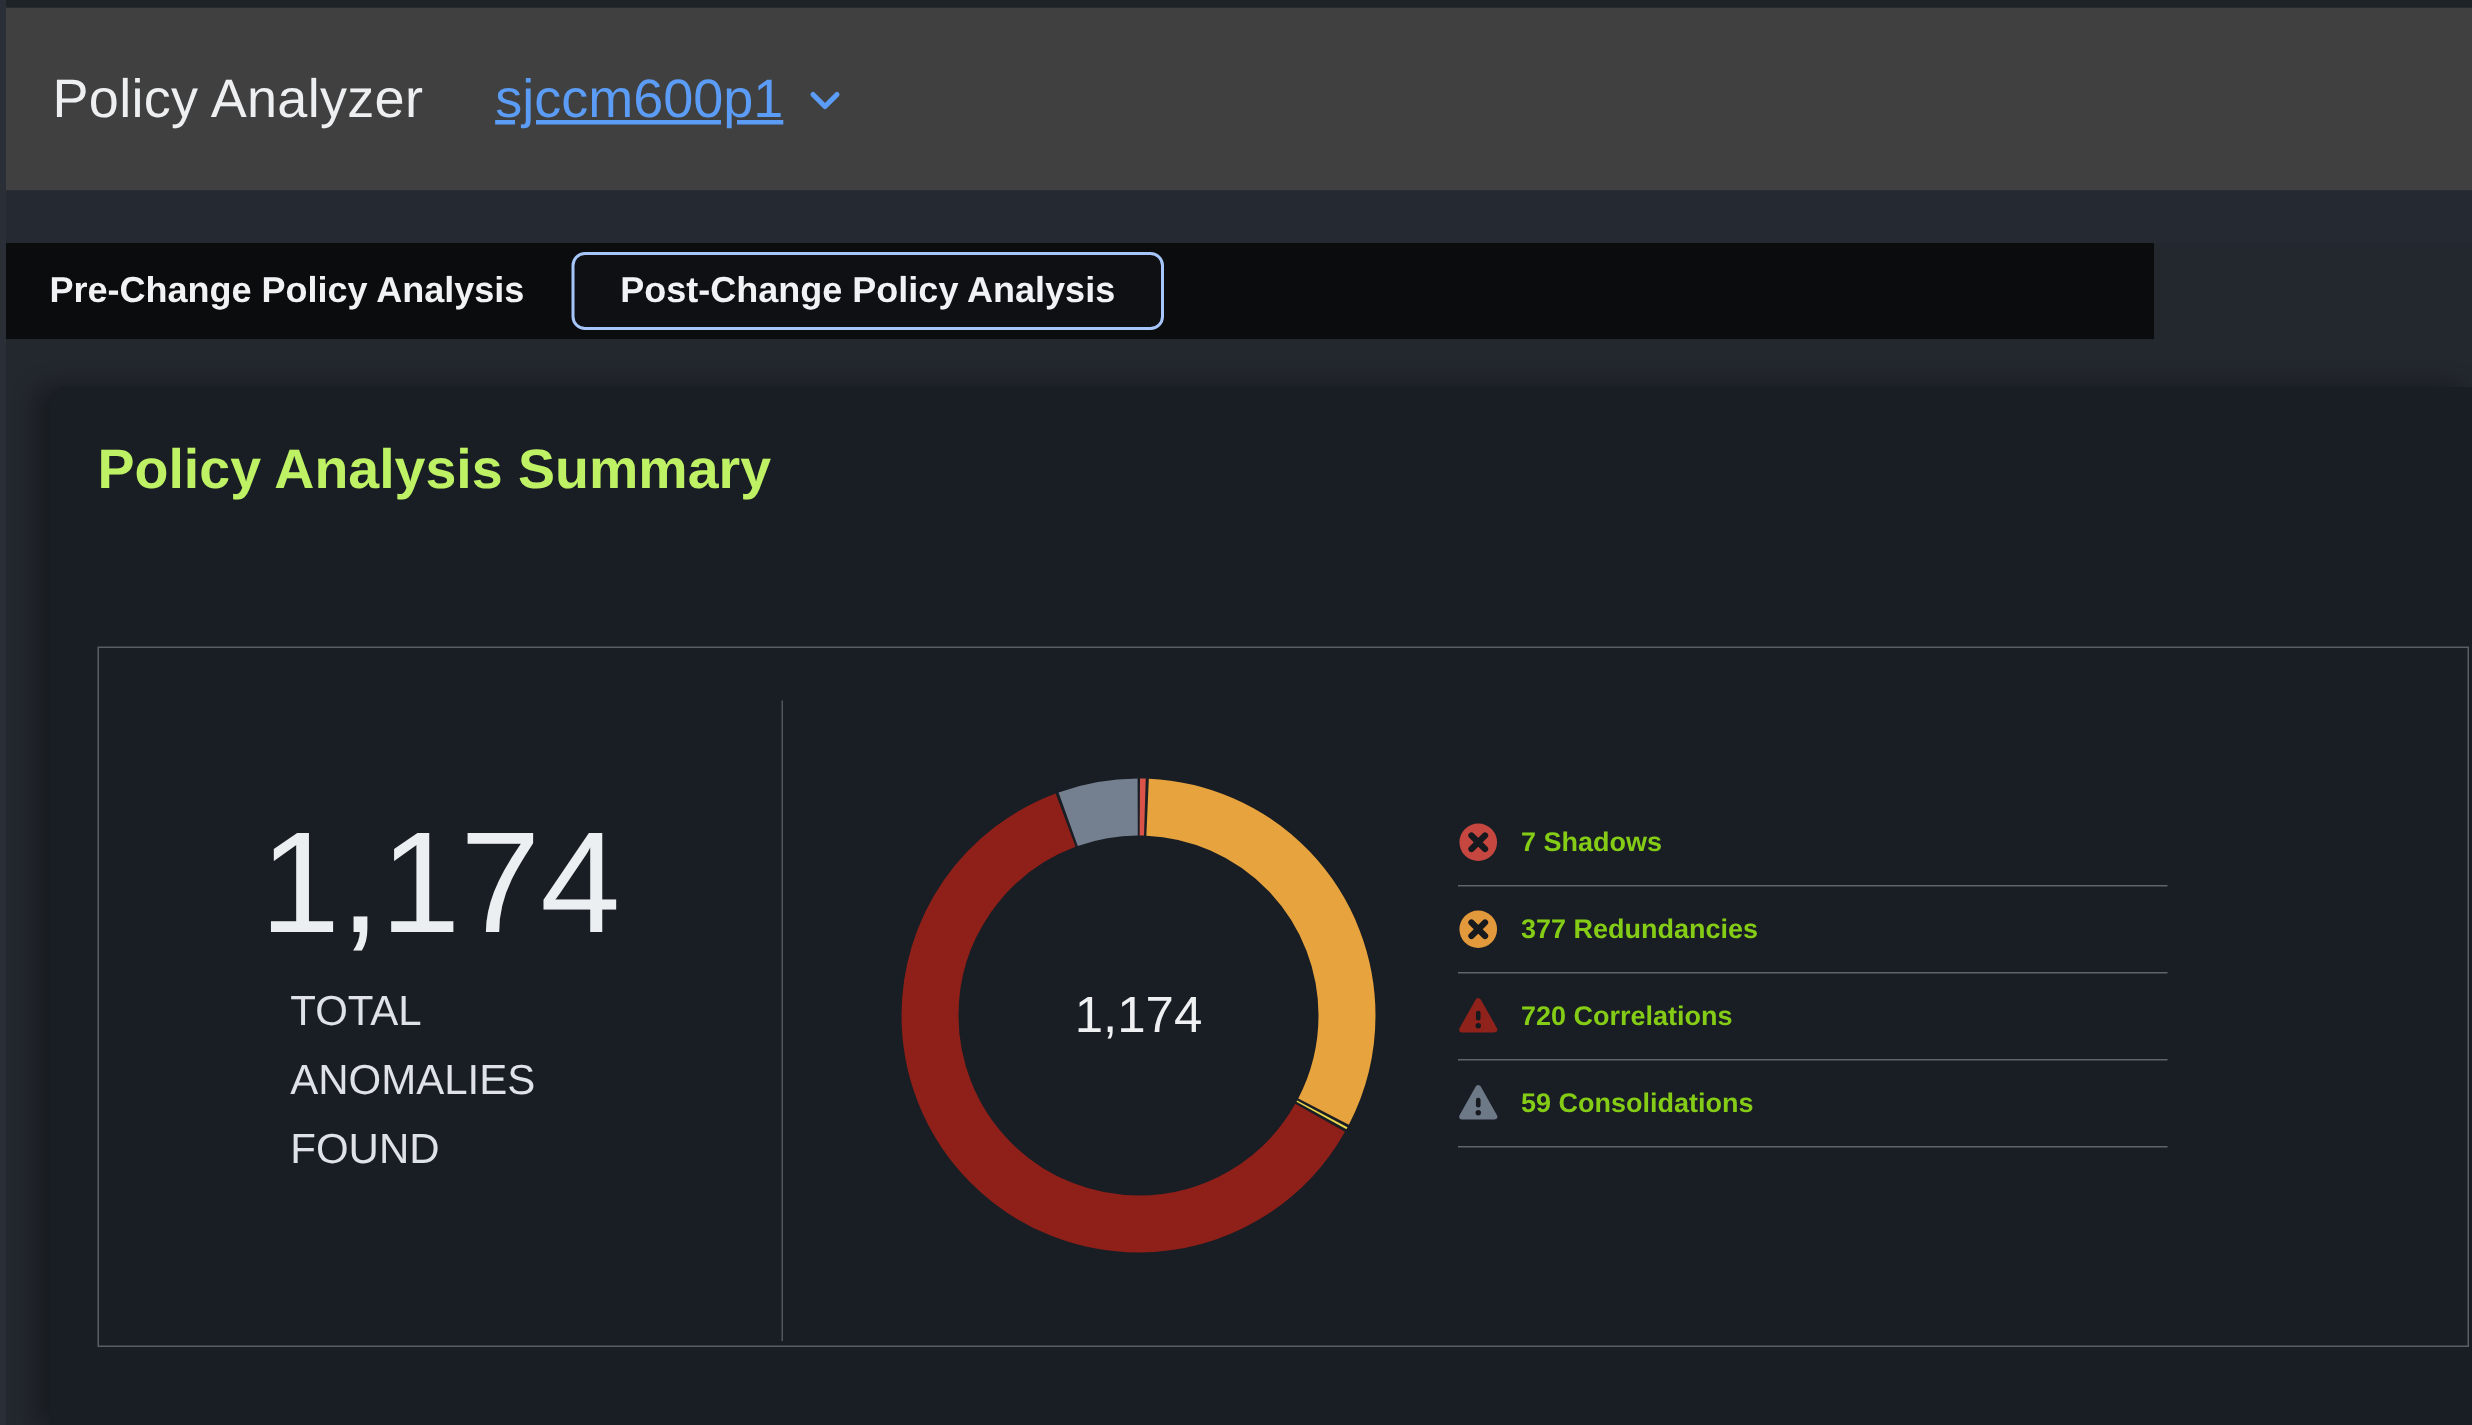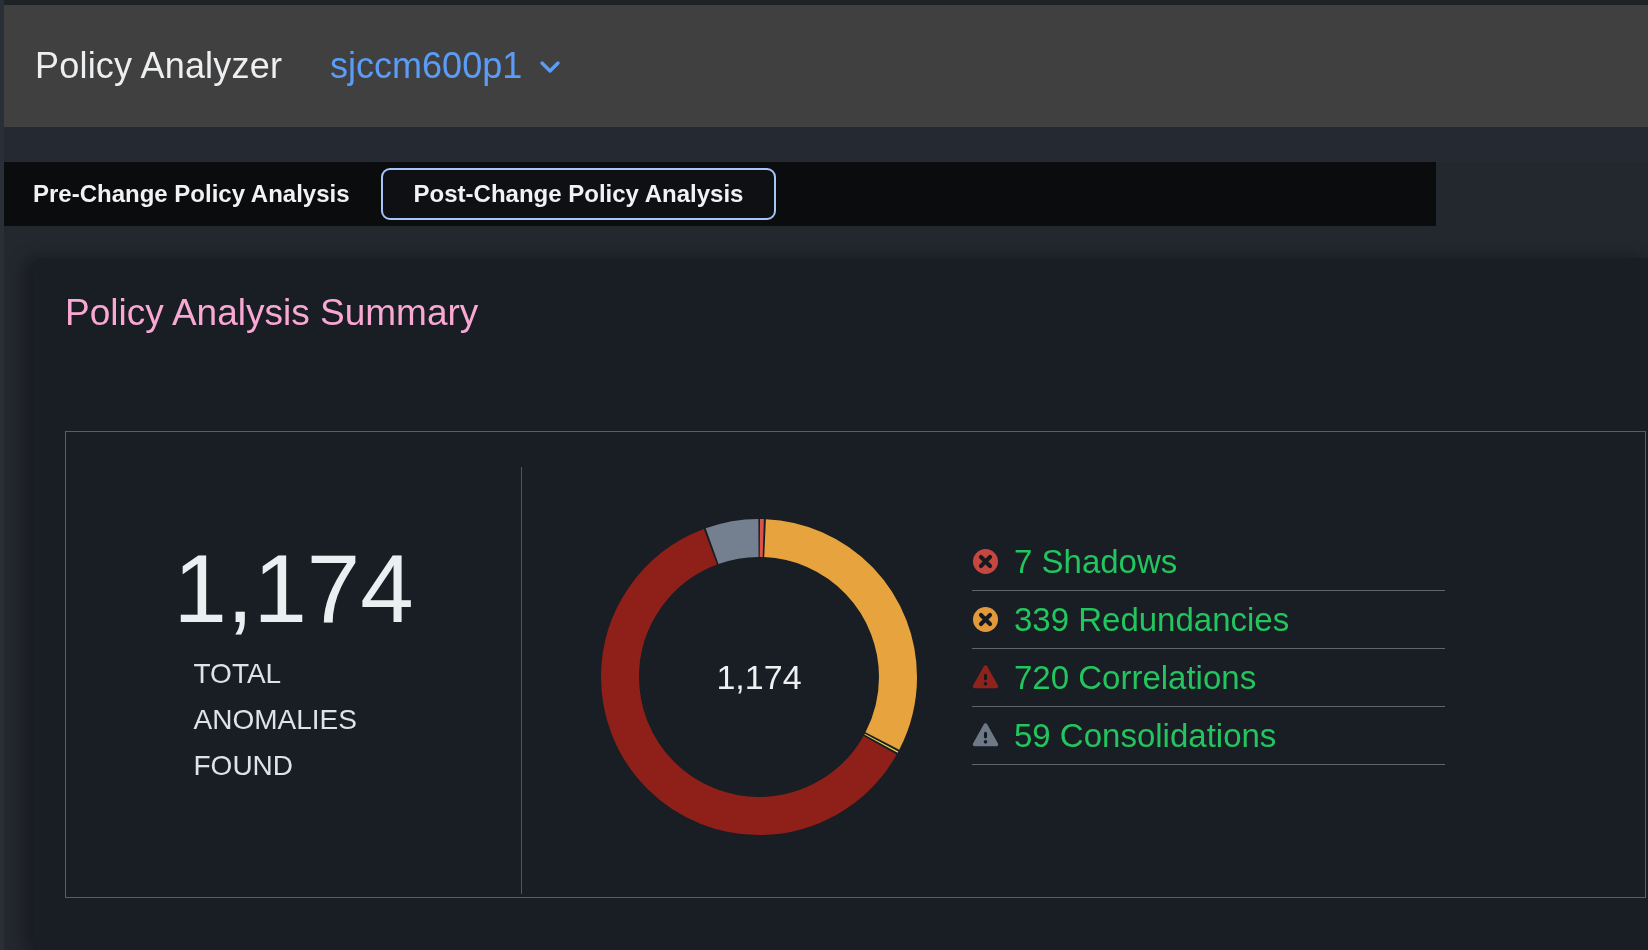--- a/index.html
+++ b/index.html
@@ -10,38 +10,38 @@
 
   
   #top-edge   { left:0; top:0; width:1648px; height:5px; background:#1E2328; z-index:40; }
   #left-edge  { left:0; top:0; width:4px; height:950px; background:#2A2F37; z-index:50; }
 
   
   #header { left:0; top:5px; width:1648px; height:122px; background:#404040;
             display:flex; align-items:center; padding-left:35px; }
   #app-title { font-size:36px; color:#EDEFF1; letter-spacing:.2px; }
   #device-selector { display:flex; align-items:center; margin-left:48px; cursor:pointer; }
-  #device-name { font-size:36px; color:#5B9CF6; }
+  #device-name { font-size:36px; color:#5B9CF6;text-decoration:underline; }
   #device-chevron { margin-left:17px; margin-top:6px; }
 
   
   #mid-strip { left:0; top:127px; width:1648px; height:35px; background:#242932; }
 
   
   #tab-bar { left:0; top:162px; width:1436px; height:64px; background:#0A0C0E;
              display:flex; align-items:center; }
   .tab { font-size:24px; font-weight:700; color:#F0F2F4; white-space:nowrap; cursor:pointer; }
   #tab-pre { margin-left:33px; }
   #tab-post { margin-left:31px; height:52px; padding:12px 31px; display:flex; align-items:center;
               border:2px solid #A6C5F8; border-radius:9px; background:#0E1013; }
 
   
   #summary-card { left:33px; top:258px; width:1615px; height:692px; background:#191D24;
                   border-top-left-radius:10px; box-shadow:-8px 0 16px rgba(0,0,0,.35); }
-  #summary-title { position:absolute; left:32px; top:34px; font-size:37px; color:#f9a8d4; }
+  #summary-title { position:absolute; left:32px; top:34px; font-size:37px; color:#bef264;font-weight:bold; }
 
   
   #anomalies-panel { position:absolute; left:32px; top:173px; width:1581px; height:467px;
                      border:1px solid #5A5E63;padding-left:14px; }
 
   
   #totals-col { position:absolute; left:0; top:0; width:455px; height:100%;
                 display:flex; flex-direction:column; align-items:center; justify-content:center; }
   #total-count { font-size:96px; font-weight:300; color:#ECEFF1; line-height:1.0; }
   #total-caption { margin-top:14px; width:200px; font-size:28px;
@@ -53,21 +53,21 @@
   #donut-wrap { position:absolute; left:528px; top:80px; width:330px; height:330px; }
   #donut-center-label { position:absolute; left:528px; top:80px; width:330px; height:330px;
                         display:flex; align-items:center; justify-content:center;
                         font-size:34px; color:#EEF0F2; pointer-events:none; }
 
   
   #legend { position:absolute; left:906px; top:101px; width:473px; }
   .legend-row { height:58px; display:flex; align-items:center; border-bottom:1px solid #616569; }
   .legend-icon { width:27px; height:27px; margin-right:15px; flex:0 0 auto; }
   .legend-icon svg { display:block; width:27px; height:27px; }
-  .legend-label { font-size:33px; color:#22c55e; }
+  .legend-label { font-size:18px; color:#84cc16;font-weight:bold; }
 </style>
 </head>
 <body>
 
 <div id="top-edge" class="abs"></div>
 <div id="left-edge" class="abs"></div>
 
 <div id="header" class="abs">
   <span id="app-title">Policy Analyzer</span>
   <span id="device-selector">
@@ -120,21 +120,21 @@
           </span>
           <span class="legend-label">7 Shadows</span>
         </div>
         <div class="legend-row">
           <span class="legend-icon">
             <svg viewBox="0 0 28 28">
               <circle cx="14" cy="14" r="13" fill="#E2993B"></circle>
               <path d="M9.3 9.3 L18.7 18.7 M18.7 9.3 L9.3 18.7" stroke="#16191E" stroke-width="4.3" stroke-linecap="round"></path>
             </svg>
           </span>
-          <span class="legend-label">339 Redundancies</span>
+          <span class="legend-label">377 Redundancies</span>
         </div>
         <div class="legend-row">
           <span class="legend-icon">
             <svg viewBox="0 0 28 28">
               <path d="M14 3.4 L25.2 23.2 L2.8 23.2 Z" fill="#8F231C" stroke="#8F231C" stroke-width="4" stroke-linejoin="round"></path>
               <rect x="12.4" y="10.2" width="3.2" height="6.8" rx="1.6" fill="#16191E"></rect>
               <circle cx="14" cy="20.6" r="1.9" fill="#16191E"></circle>
             </svg>
           </span>
           <span class="legend-label">720 Correlations</span>

